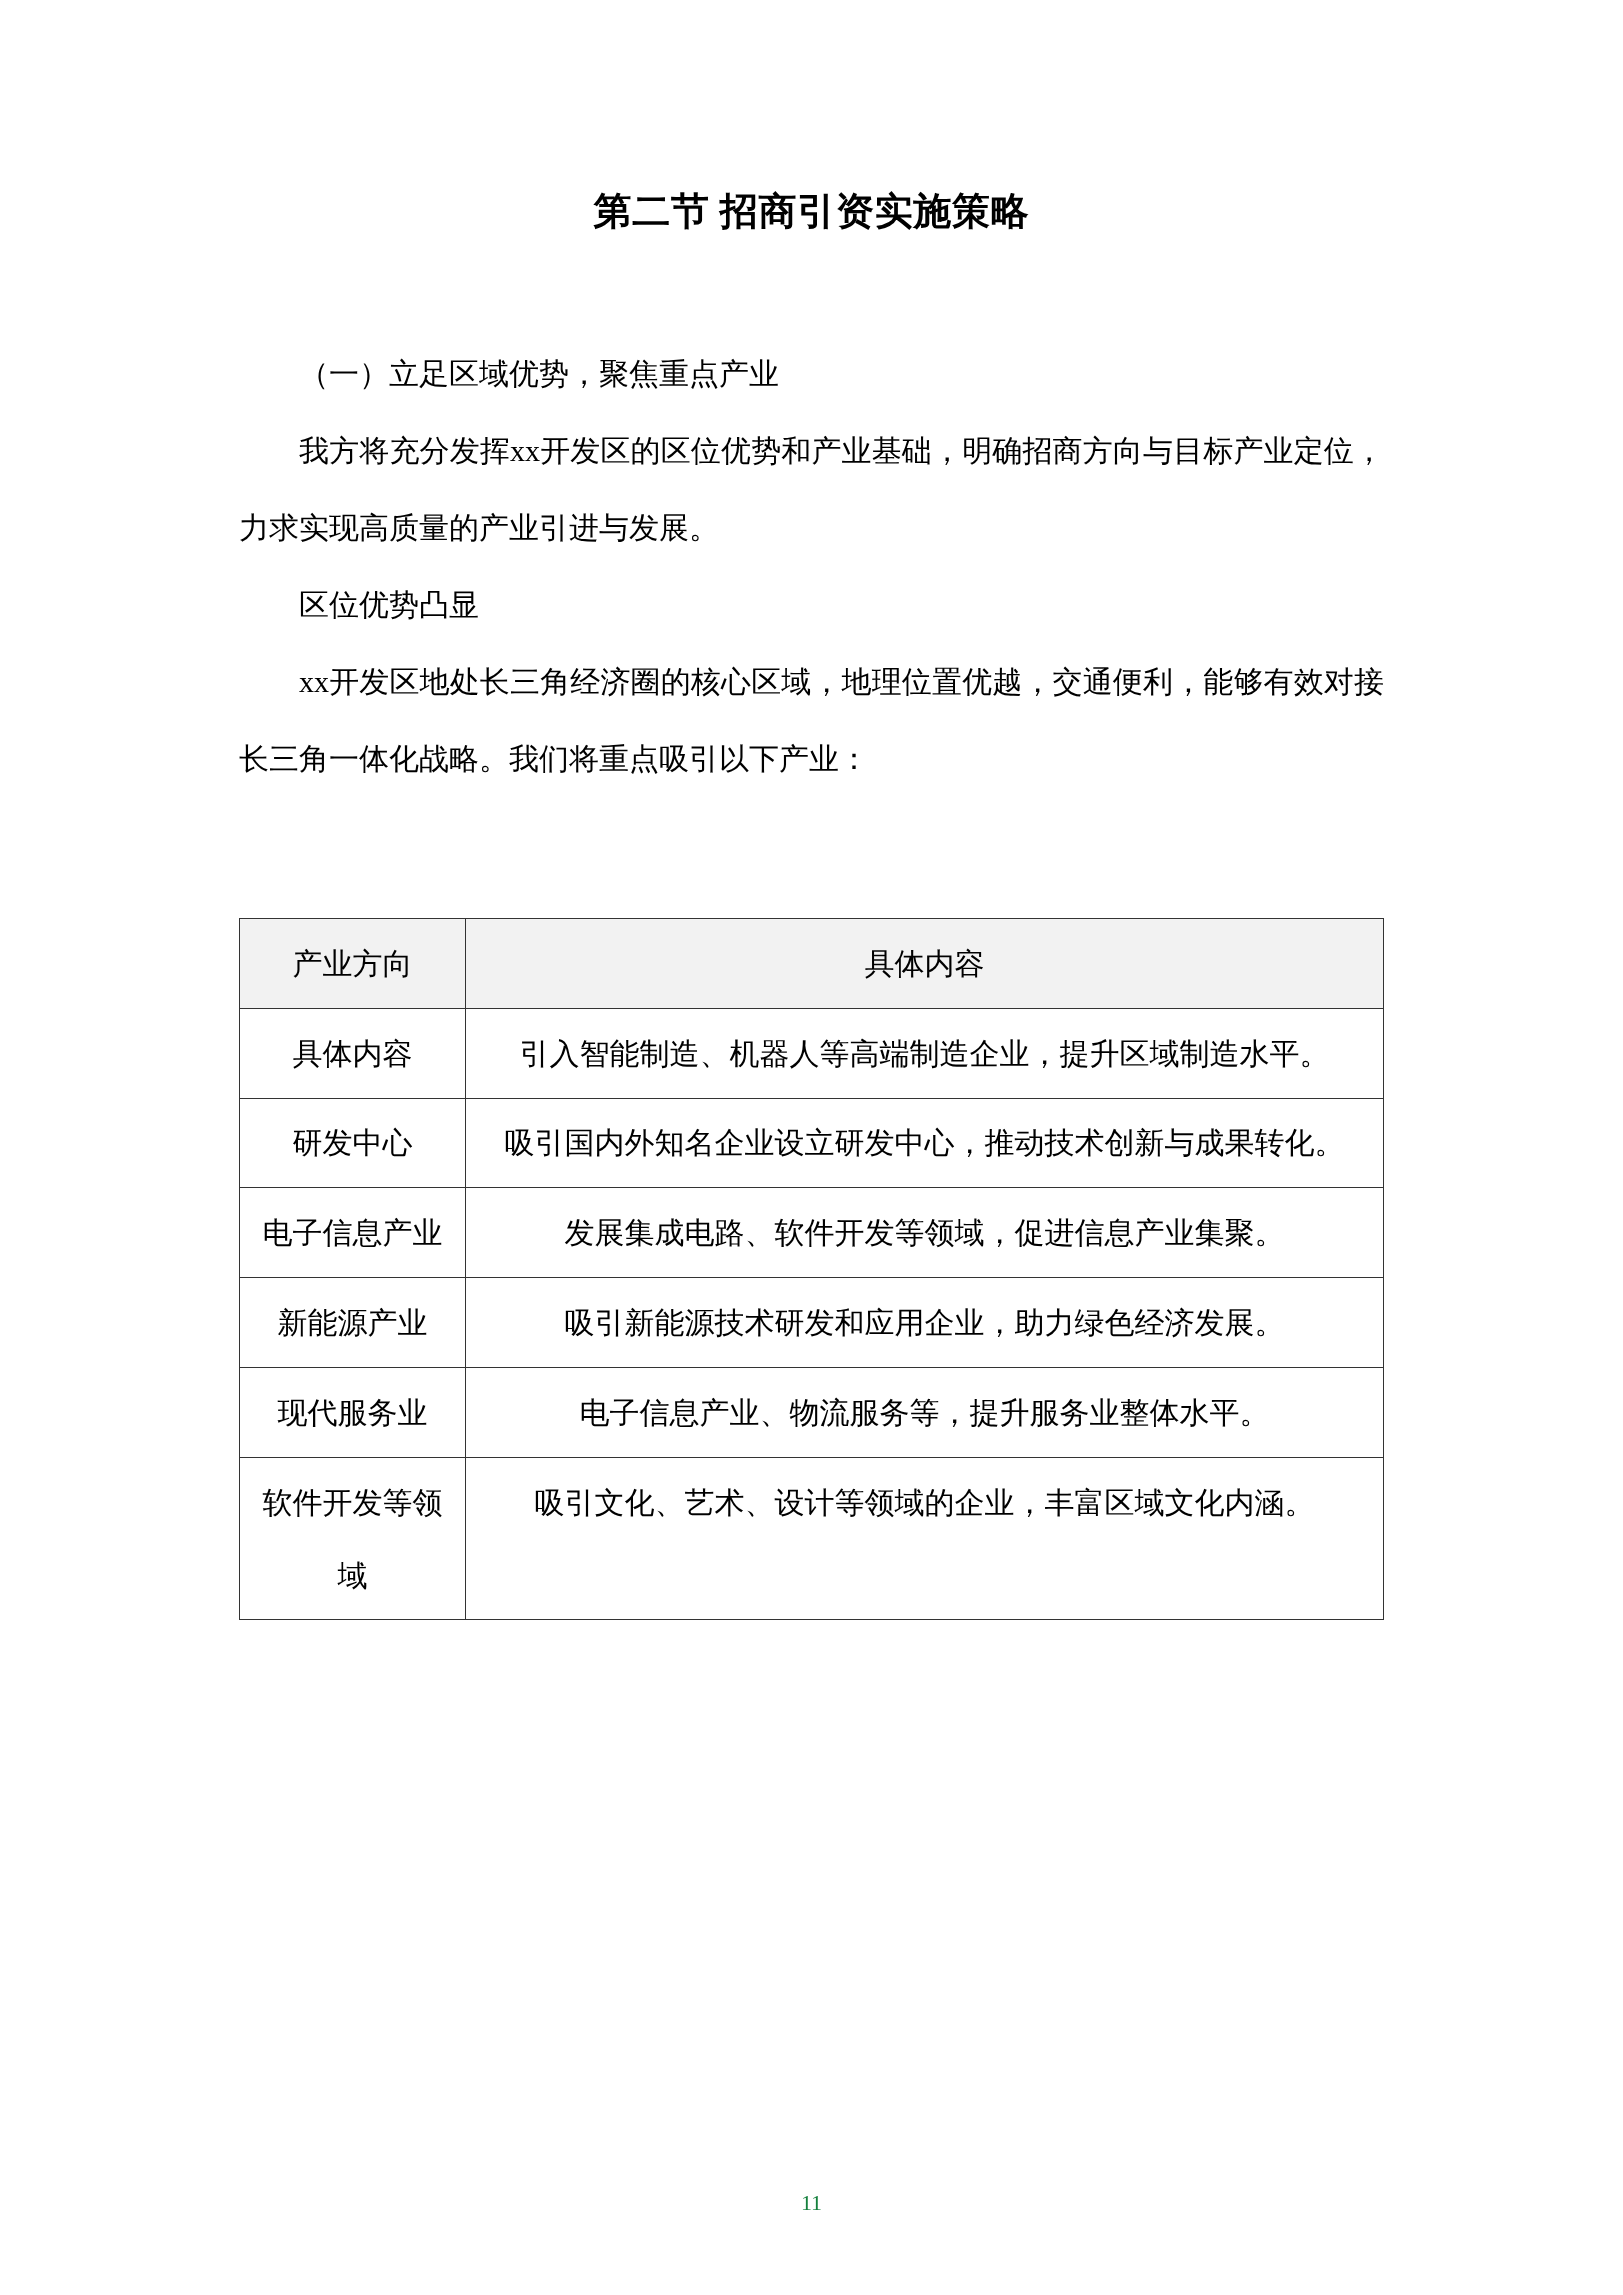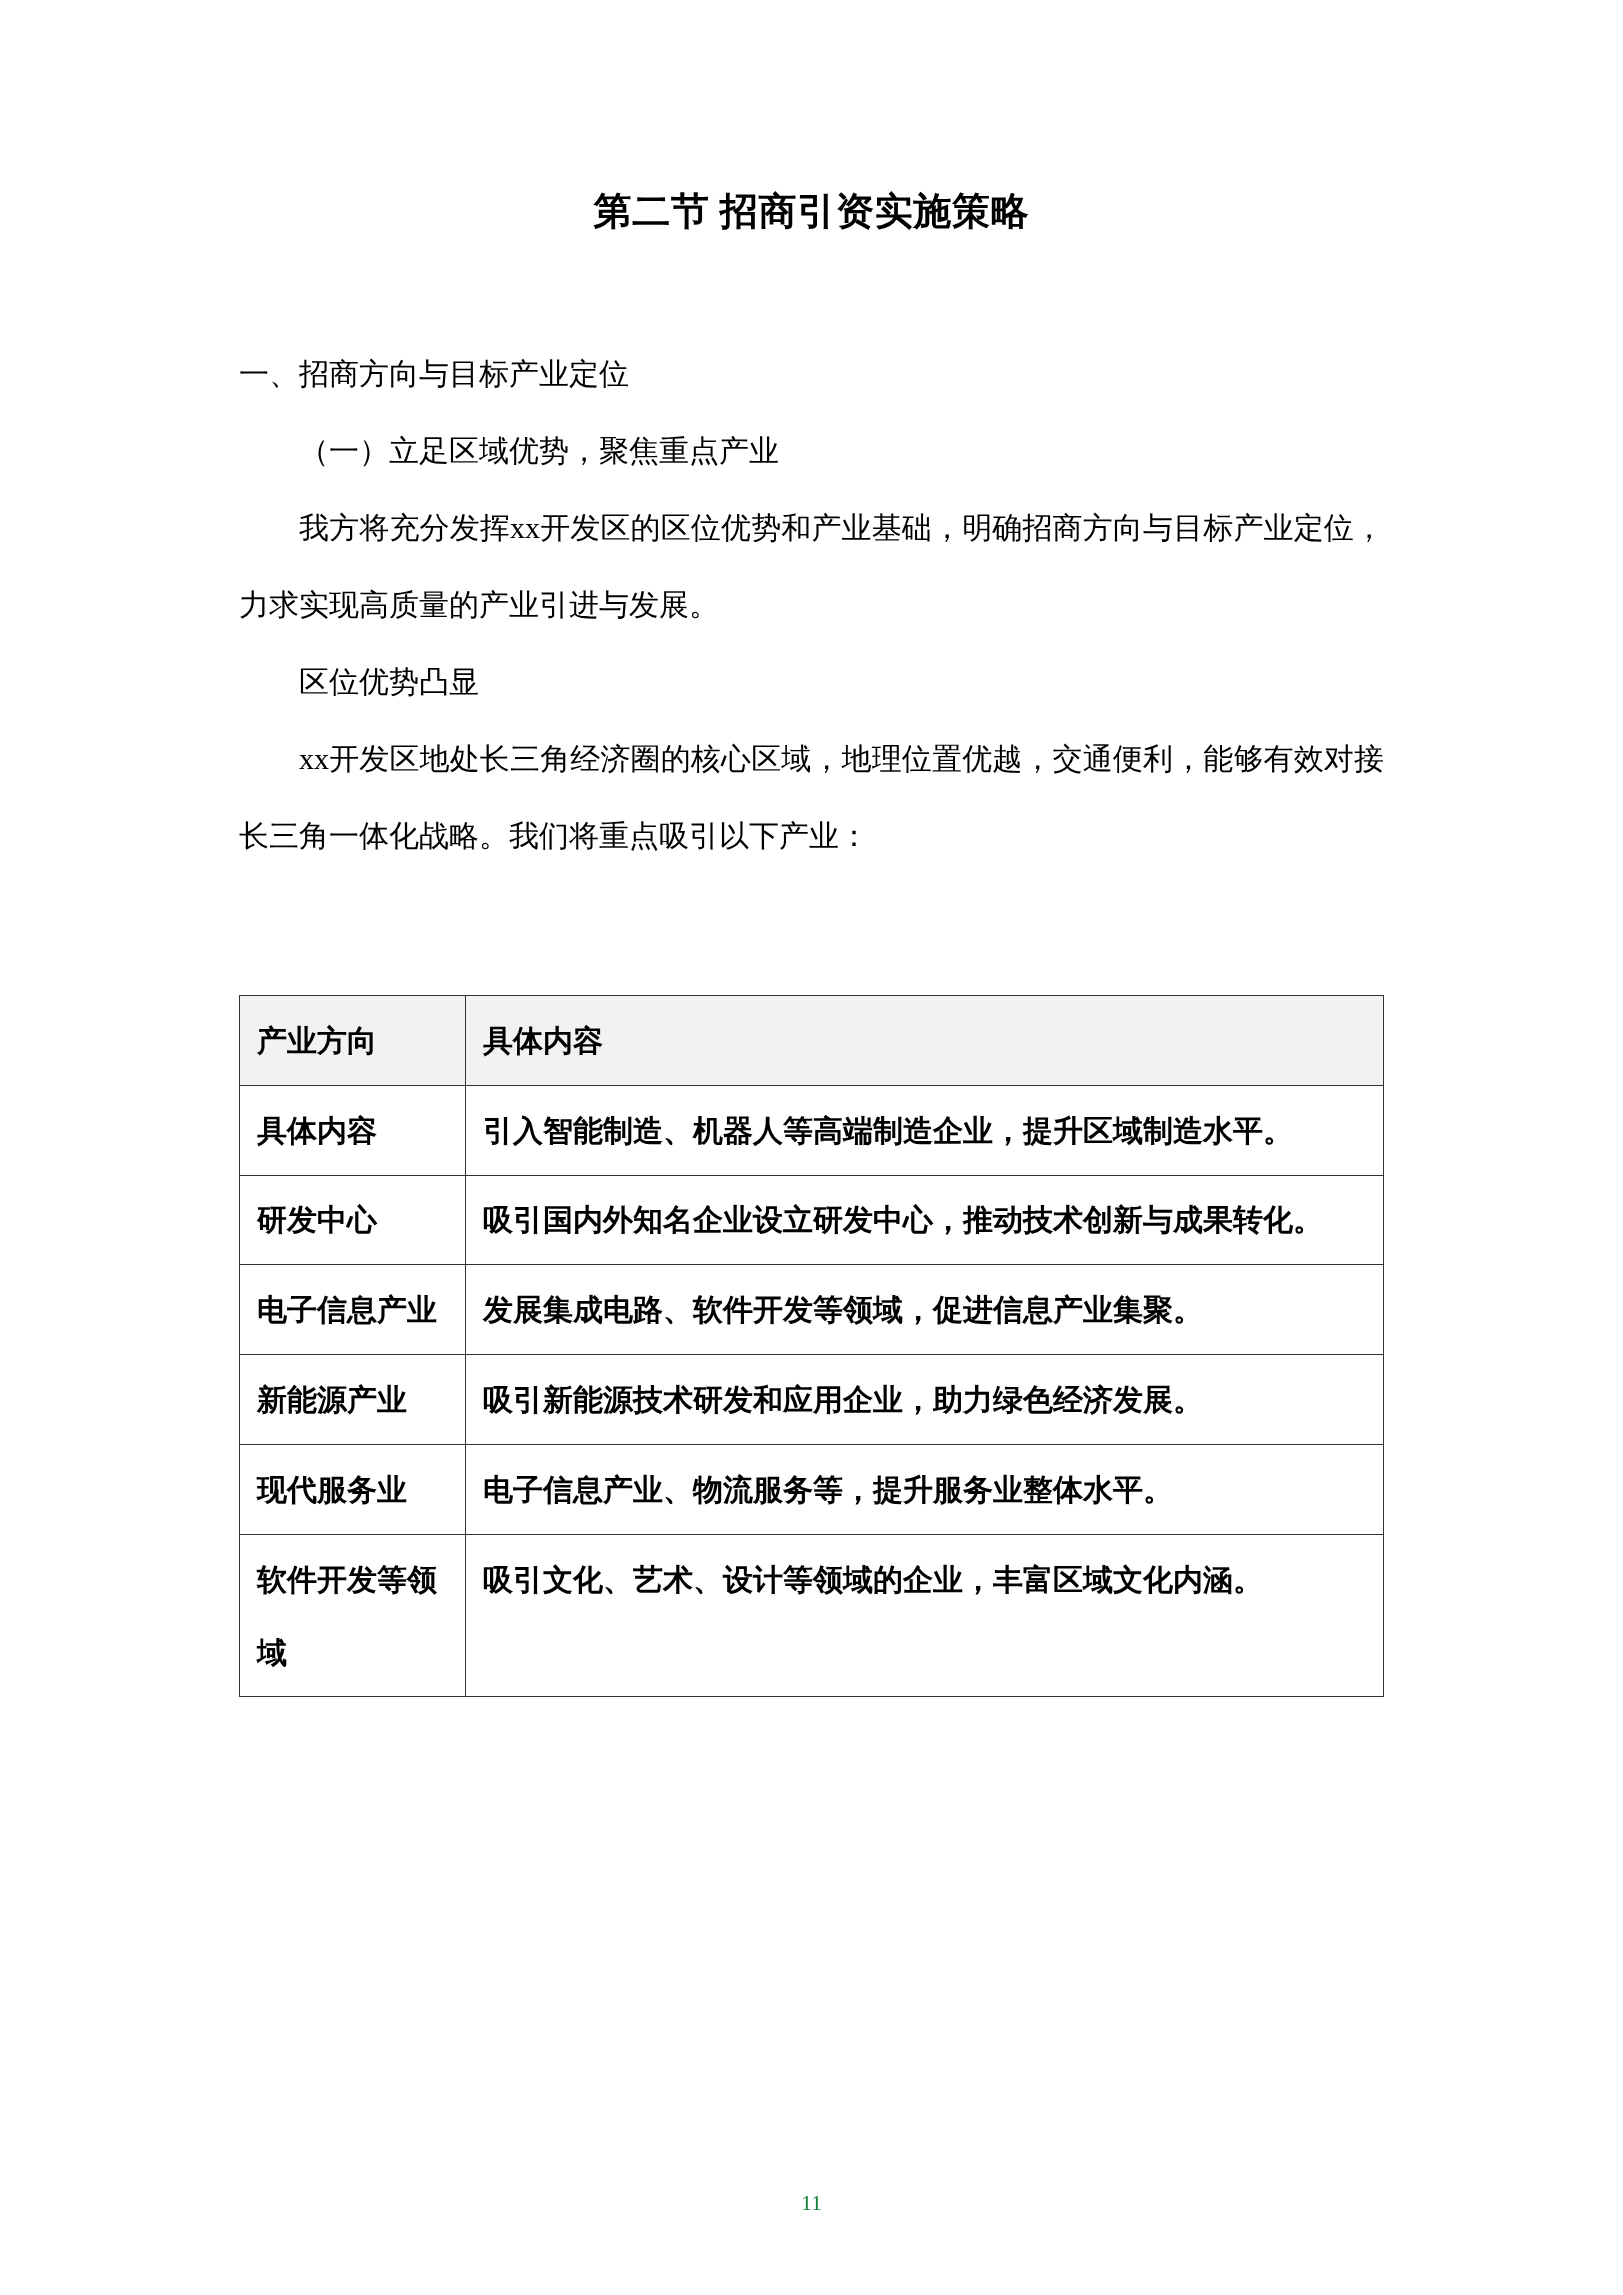--- a/index.html
+++ b/index.html
@@ -44,24 +44,24 @@
     width: 100%;
     border-collapse: collapse;
     margin-top: 121px;
     table-layout: fixed;
   }
 
   table.industry-table th,
   table.industry-table td {
     border: 1.3px solid #333333;
     font-size: 30px;
-    font-weight: bold;
+    font-weight: normal;
     line-height: 73px;
     padding: 7.9px 17px;
-    text-align: left;
+    text-align: center;
     vertical-align: top;
     word-break: break-all;
   }
 
   table.industry-table col.col-category { width: 226px; }
 
   table.industry-table thead th {
     background: #f2f2f2;
   }
 
@@ -76,21 +76,20 @@
   }
 </style>
 </head>
 <body>
 
 <div class="page">
   <div class="content">
 
     <h1 class="doc-title">第二节 招商引资实施策略</h1>
 
-    <p class="para indent-0">一、招商方向与目标产业定位</p>
 
     <p class="para indent-2">（一）立足区域优势，聚焦重点产业</p>
 
     <p class="para indent-2">我方将充分发挥xx开发区的区位优势和产业基础，明确招商方向与目标产业定位，力求实现高质量的产业引进与发展。</p>
 
     <p class="para indent-2">区位优势凸显</p>
 
     <p class="para indent-2">xx开发区地处长三角经济圈的核心区域，地理位置优越，交通便利，能够有效对接长三角一体化战略。我们将重点吸引以下产业：</p>
 
     <table class="industry-table">

